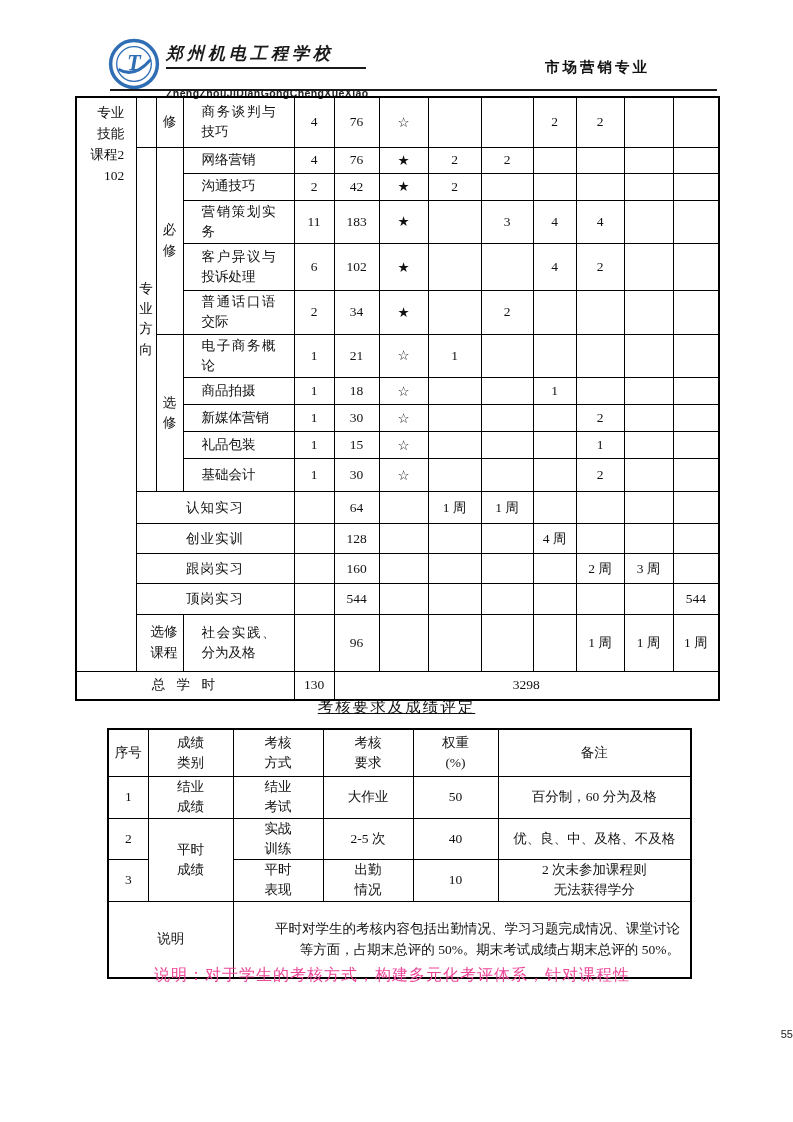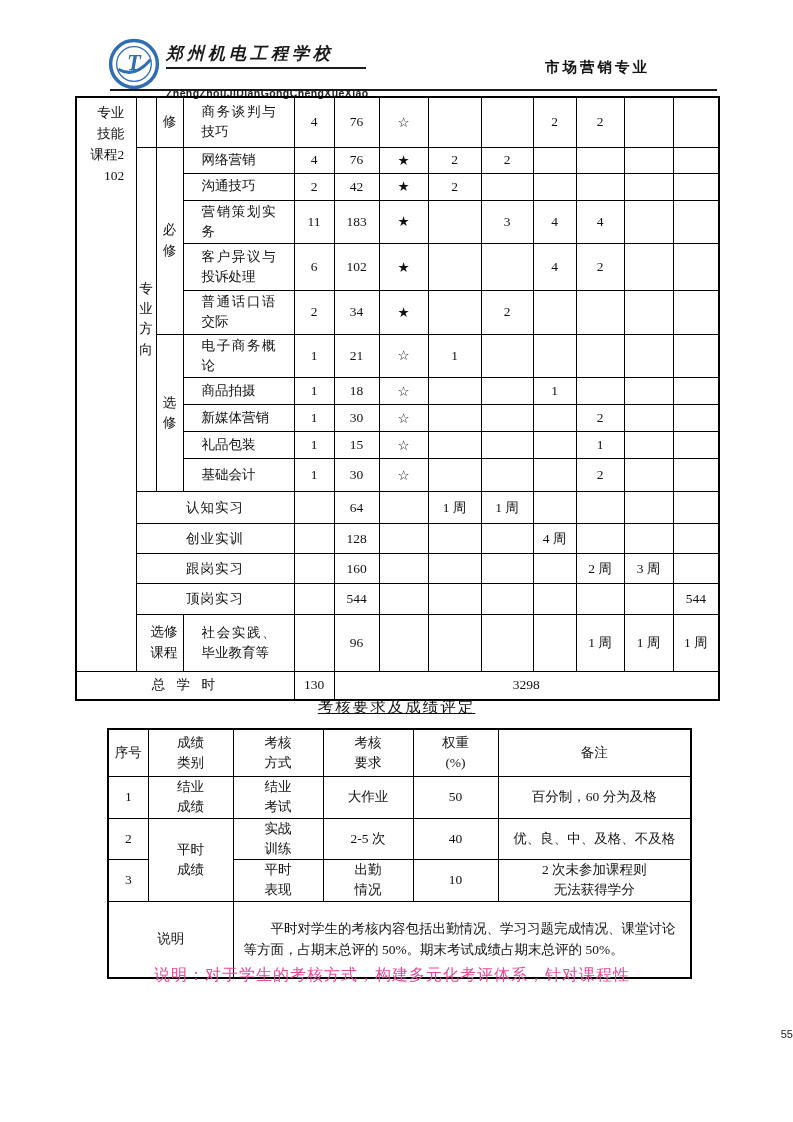--- a/index.html
+++ b/index.html
@@ -33,21 +33,21 @@
   .wrap2 { width:36px; margin:0 auto; word-break:break-all; text-align:right; line-height:1.55; }
   .wrap1 { width:16px; margin:0 auto; word-break:break-all; text-align:center; line-height:1.5; }
   .t1 td.practice { text-align:center; letter-spacing:1px; }
   .t1 td.total-label { text-align:center; letter-spacing:4px; }
   .t1 td.total-val { text-align:center; }
   
   .t2-title { position:absolute; left:0; right:0; top:697px; text-align:center;
     font-size:15.5px; letter-spacing:2px; color:#111;text-decoration:underline; }
   .t2 { position:absolute; left:107px; top:728px; width:583px; border:2px solid #000; }
   .t2 td { line-height:1.45; }
-  .t2 td.note-text { text-align:left; padding:16px 10px; text-indent:2em; line-height:1.6;border-radius:6px; }
+  .t2 td.note-text { text-align:right; padding:16px 10px; text-indent:2em; line-height:1.6;border-radius:6px; }
   
   .foot-note { position:absolute; left:154px; top:965px; font-size:16px; letter-spacing:1px; color:#ec4899; }
   .page-num { position:absolute; left:0; right:0; top:1028px; text-align:right; font-size:11px;
     font-family:"Liberation Sans","DejaVu Sans",sans-serif; color:#222; }
 </style>
 </head>
 <body>
 
 <div class="page">
 
@@ -274,21 +274,21 @@
       <td class="c"></td>
       <td class="c"></td>
       <td class="c"></td>
       <td class="c"></td>
       <td class="c">544</td>
     </tr>
     <tr style="height:57px">
       <td colspan="2" class="c">
             <div class="wrap2">选修课程</div>
           </td>
-      <td class="name">社会实践、毕业教育等</td>
+      <td class="name">社会实践、分为及格</td>
       <td class="c"></td>
       <td class="c">96</td>
       <td class="c"></td>
       <td class="c"></td>
       <td class="c"></td>
       <td class="c"></td>
       <td class="c">1 周</td>
       <td class="c">1 周</td>
       <td class="c">1 周</td>
     </tr>

